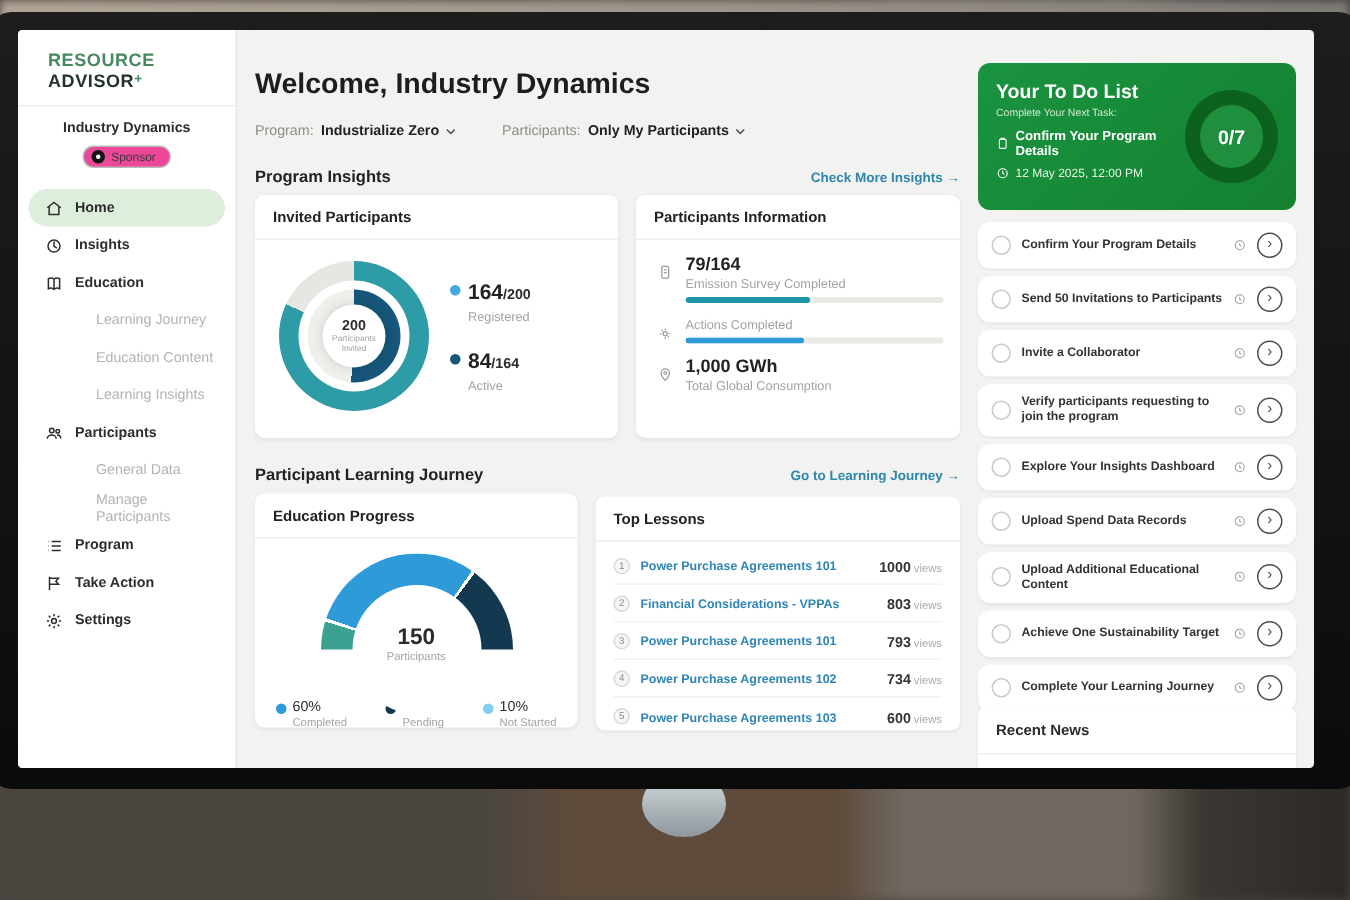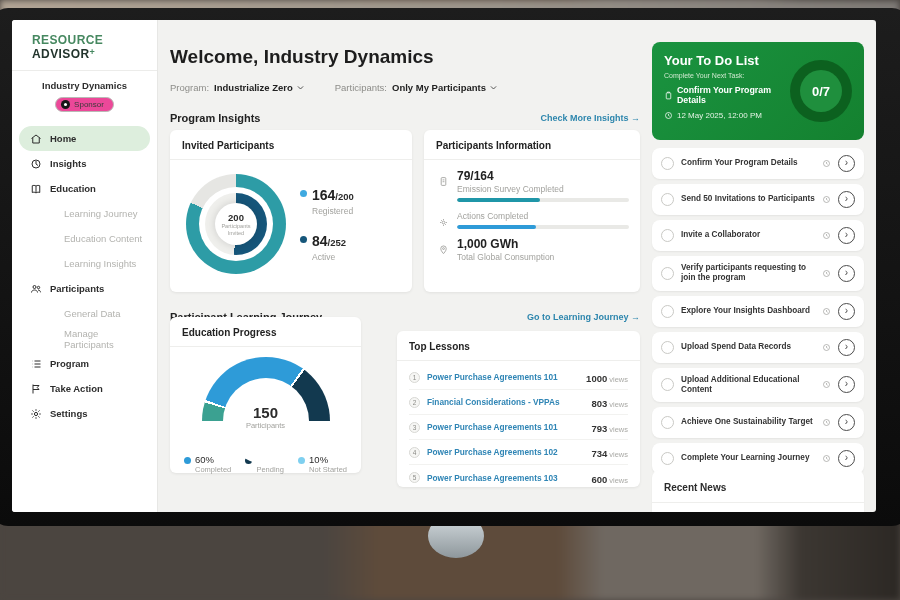--- a/index.html
+++ b/index.html
@@ -266,21 +266,21 @@
           <div class="dl-entry">
             <span class="dot" style="background:#3fa9e0;"></span>
             <span>
               <span class="dl-val">164</span><span class="dl-total">/200</span>
               <div class="dl-lab">Registered</div>
             </span>
           </div>
           <div class="dl-entry">
             <span class="dot" style="background:#16567a;"></span>
             <span>
-              <span class="dl-val">84</span><span class="dl-total">/252</span>
+              <span class="dl-val">84</span><span class="dl-total">/164</span>
               <div class="dl-lab">Active</div>
             </span>
           </div>
         </div>
       </div>
     </div>
 
     <div class="card" style="left:412px; top:110px; width:216px; height:162px;">
       <div class="card-title">Participants Information</div>
       <div class="pinfo-rows">
@@ -323,21 +323,21 @@
     </div>
 
     <div class="sec-row" style="top:291px;">
       <span class="sec-title">Participant Learning Journey</span>
       <span class="sec-link">
         <span>Go to Learning Journey</span>
         <span>→</span>
       </span>
     </div>
 
-    <div class="card" style="left:158px; top:297px; width:191px; height:156px;">
+    <div class="card" style="left:158px; top:309px; width:215px; height:156px;">
       <div class="card-title">Education Progress</div>
       <div class="gauge-area">
         <div class="gauge">
             <div class="gauge-c"></div>
           </div>
         <div class="gauge-hole">
           <div class="g-val">150</div>
           <div class="g-lab">Participants</div>
         </div>
       </div>

